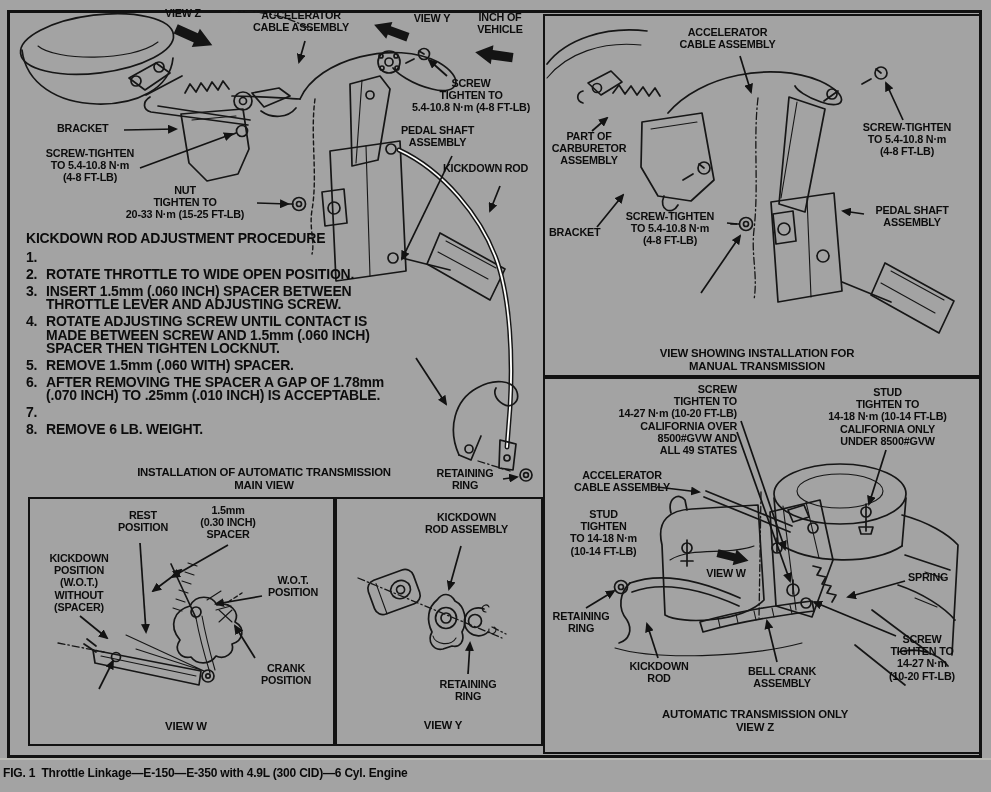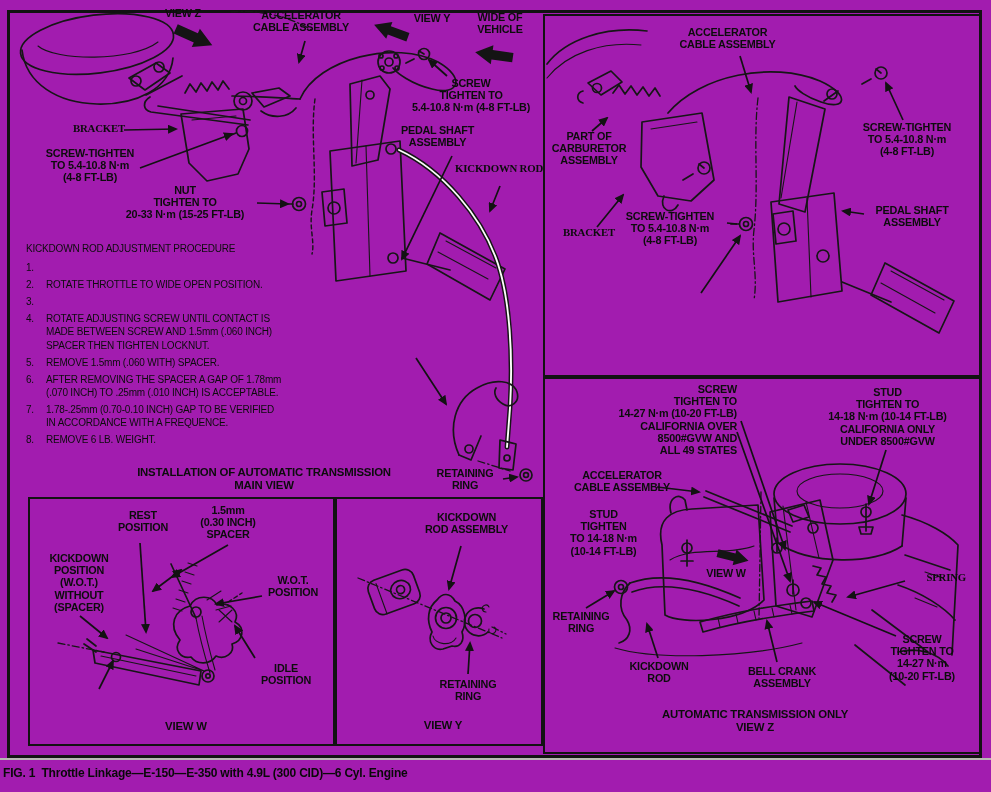--- a/index.html
+++ b/index.html
@@ -1,35 +1,35 @@
 <!DOCTYPE html>
 <html><head>
 <meta charset="utf-8">
 <style>
   html,body{margin:0;padding:0;background:#fff;}
-  .page{position:relative;width:991px;height:792px;background:#a21caf;overflow:hidden;
+  .page{position:relative;width:991px;height:792px;background:#a3a3a3;overflow:hidden;
         font-family:"Liberation Sans",sans-serif;}
   .bx{position:absolute;border:3px solid #121212;pointer-events:none;z-index:0;}
   .panel{position:absolute;border:2.5px solid #121212;pointer-events:none;z-index:2;}
   svg.art{position:absolute;left:0;top:0;z-index:1;}
   .ink path,.ink circle,.ink ellipse,.ink rect{fill:none;stroke:#161616;stroke-width:1.7;
         stroke-linecap:round;stroke-linejoin:round;}
   .ink .thin{stroke-width:1.1;}
   .ink .dd{stroke-dasharray:7 3 1.5 3;stroke-width:1.3;}
   .ink .dsh{stroke-dasharray:4 3;stroke-width:1.4;}
   .ink .wh{stroke:#fefefc;}
   .lead path{fill:none;stroke:#121212;stroke-width:1.7;}
   .blk{fill:#141414;stroke:none;}
   .lbl{position:absolute;z-index:3;font-weight:700;font-size:10.8px;line-height:1.13;
        color:#0c0c0c;white-space:pre-line;text-align:center;letter-spacing:-0.2px;}
-  .lbl.la{text-align:right;font-family:Liberation Serif, serif;}
+  .lbl.la{text-align:left;}
   .lbl.ra{text-align:right;}
   .ttl{font-size:11.4px;}
-  .proc{position:absolute;z-index:3;left:26px;top:242px;width:368px;color:#0c0c0c;
-        font-weight:400;font-size:10px;line-height:13.1px;letter-spacing:-0.2px;}
+  .proc{position:absolute;z-index:3;left:26px;top:232px;width:368px;color:#0c0c0c;
+        font-weight:700;font-size:14px;line-height:13.1px;letter-spacing:-0.2px;}
   .proc .ptitle{margin-bottom:6px;}
   .proc .step{display:flex;margin-bottom:4px;}
   .proc .step .n{width:20px;flex:none;}
   .proc .step .t{white-space:pre-line;}
   .caption{position:absolute;z-index:3;left:3px;top:766px;font-weight:700;font-size:12px;
         letter-spacing:-0.2px;color:#090909;white-space:pre;}
   .scanline{position:absolute;left:0;top:758px;width:991px;height:2px;background:#b9b9b4;z-index:0;}
 </style>
 </head>
 <body>
@@ -272,21 +272,21 @@
     <g class="lead">
       <path d="M461 546 L449 589" marker-end="url(#ah)"></path>
       <path d="M468 674 L470 643" marker-end="url(#ah)"></path>
     </g>
   </svg>
 
   <div class="lbl" style="left:152px;top:7px;width:62px">VIEW Z</div>
   <div class="lbl" style="left:240px;top:9px;width:122px">ACCELERATOR
 CABLE ASSEMBLY</div>
   <div class="lbl" style="left:404px;top:12px;width:56px">VIEW Y</div>
-  <div class="lbl" style="left:462px;top:11px;width:76px">WIDE OF
+  <div class="lbl" style="left:462px;top:11px;width:76px">INCH OF
 VEHICLE</div>
   <div class="lbl" style="left:400px;top:77px;width:142px">SCREW
 TIGHTEN TO
 5.4-10.8 N·m (4-8 FT-LB)</div>
   <div class="lbl la" style="left:57px;top:122px;width:68px">BRACKET</div>
   <div class="lbl" style="left:40px;top:147px;width:100px">SCREW-TIGHTEN
 TO 5.4-10.8 N·m
 (4-8 FT-LB)</div>
   <div class="lbl" style="left:115px;top:184px;width:140px">NUT
 TIGHTEN TO
@@ -303,40 +303,40 @@
     <div class="ptitle">KICKDOWN ROD ADJUSTMENT PROCEDURE</div>
     <div class="step">
         <span class="n">1.</span>
       </div>
     <div class="step">
         <span class="n">2.</span>
         <span class="t">ROTATE THROTTLE TO WIDE OPEN POSITION.</span>
       </div>
     <div class="step">
         <span class="n">3.</span>
+        <span class="t">INSERT 1.5mm (.060 INCH) SPACER BETWEEN
+THROTTLE LEVER AND ADJUSTING SCREW.</span>
       </div>
     <div class="step">
         <span class="n">4.</span>
         <span class="t">ROTATE ADJUSTING SCREW UNTIL CONTACT IS
 MADE BETWEEN SCREW AND 1.5mm (.060 INCH)
 SPACER THEN TIGHTEN LOCKNUT.</span>
       </div>
     <div class="step">
         <span class="n">5.</span>
         <span class="t">REMOVE 1.5mm (.060 WITH) SPACER.</span>
       </div>
     <div class="step">
         <span class="n">6.</span>
         <span class="t">AFTER REMOVING THE SPACER A GAP OF 1.78mm
 (.070 INCH) TO .25mm (.010 INCH) IS ACCEPTABLE.</span>
       </div>
     <div class="step">
         <span class="n">7.</span>
-        <span class="t">1.78-.25mm (0.70-0.10 INCH) GAP TO BE VERIFIED
-IN ACCORDANCE WITH A FREQUENCE.</span>
       </div>
     <div class="step">
         <span class="n">8.</span>
         <span class="t">REMOVE 6 LB. WEIGHT.</span>
       </div>
   </div>
 
   <div class="lbl" style="left:660px;top:26px;width:135px">ACCELERATOR
 CABLE ASSEMBLY</div>
   <div class="lbl" style="left:545px;top:130px;width:88px">PART OF
@@ -344,20 +344,22 @@
 ASSEMBLY</div>
   <div class="lbl" style="left:850px;top:121px;width:114px">SCREW-TIGHTEN
 TO 5.4-10.8 N·m
 (4-8 FT-LB)</div>
   <div class="lbl la" style="left:549px;top:226px;width:66px">BRACKET</div>
   <div class="lbl" style="left:614px;top:210px;width:112px">SCREW-TIGHTEN
 TO 5.4-10.8 N·m
 (4-8 FT-LB)</div>
   <div class="lbl" style="left:862px;top:204px;width:100px">PEDAL SHAFT
 ASSEMBLY</div>
+  <div class="lbl ttl" style="left:596px;top:347px;width:322px">VIEW SHOWING INSTALLATION FOR
+MANUAL TRANSMISSION</div>
 
   <div class="lbl ra" style="left:600px;top:383px;width:137px">SCREW
 TIGHTEN TO
 14-27 N·m (10-20 FT-LB)
 CALIFORNIA OVER
 8500#GVW AND
 ALL 49 STATES</div>
   <div class="lbl" style="left:815px;top:386px;width:145px">STUD
 TIGHTEN TO
 14-18 N·m (10-14 FT-LB)
@@ -389,21 +391,21 @@
   <div class="lbl" style="left:186px;top:504px;width:84px">1.5mm
 (0.30 INCH)
 SPACER</div>
   <div class="lbl" style="left:37px;top:552px;width:84px">KICKDOWN
 POSITION
 (W.O.T.)
 WITHOUT
 (SPACER)</div>
   <div class="lbl" style="left:258px;top:574px;width:70px">W.O.T.
 POSITION</div>
-  <div class="lbl" style="left:248px;top:662px;width:76px">IDLE
+  <div class="lbl" style="left:248px;top:662px;width:76px">CRANK
 POSITION</div>
   <div class="lbl ttl" style="left:146px;top:720px;width:80px">VIEW W</div>
 
   <div class="lbl" style="left:404px;top:511px;width:125px">KICKDOWN
 ROD ASSEMBLY</div>
   <div class="lbl" style="left:428px;top:678px;width:80px">RETAINING
 RING</div>
   <div class="lbl ttl" style="left:398px;top:719px;width:90px">VIEW Y</div>
 
   <div class="caption">FIG. 1  Throttle Linkage—E-150—E-350 with 4.9L (300 CID)—6 Cyl. Engine</div>

